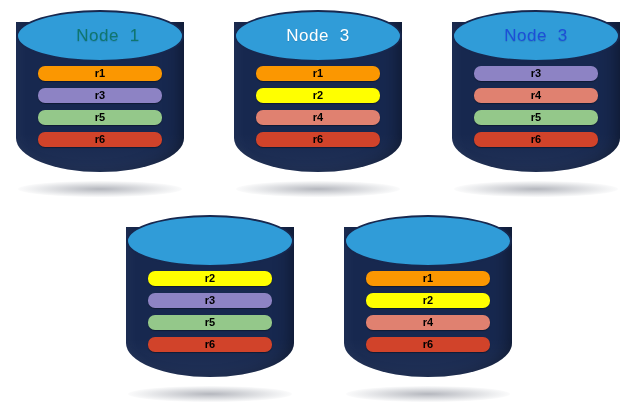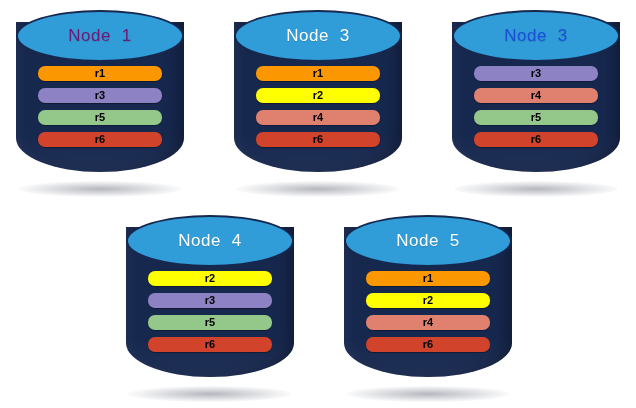--- a/index.html
+++ b/index.html
@@ -110,21 +110,21 @@
   }
 </style>
 </head>
 <body>
 
 <div id="diagram" style="background: rgb(255, 255, 255);">
     <div class="node" style="left: 10px; top: 8px;">
       <div class="node-shadow"></div>
       <div class="cyl-body" style="background: rgb(23, 40, 79);"></div>
       <div class="cyl-top" style="background: rgb(48, 156, 216); border-color: rgb(23, 40, 79);"></div>
-      <div class="node-label" style="color: #701a75;">Node  1</div>
+      <div class="node-label" style="color: #0f766e; margin-left: 8px;">Node  1</div>
       <div class="replicas">
         <div class="replica" style="background: rgb(251, 151, 1);">r1</div>
         <div class="replica" style="background: rgb(141, 131, 196);">r3</div>
         <div class="replica" style="background: rgb(148, 200, 138);">r5</div>
         <div class="replica" style="background: rgb(209, 67, 42);">r6</div>
       </div>
     </div>
     <div class="node" style="left: 228px; top: 8px;">
       <div class="node-shadow"></div>
       <div class="cyl-body" style="background: rgb(23, 40, 79);"></div>
@@ -146,33 +146,31 @@
         <div class="replica" style="background: rgb(141, 131, 196);">r3</div>
         <div class="replica" style="background: rgb(224, 129, 112);">r4</div>
         <div class="replica" style="background: rgb(148, 200, 138);">r5</div>
         <div class="replica" style="background: rgb(209, 67, 42);">r6</div>
       </div>
     </div>
     <div class="node" style="left: 120px; top: 213px;">
       <div class="node-shadow"></div>
       <div class="cyl-body" style="background: rgb(23, 40, 79);"></div>
       <div class="cyl-top" style="background: rgb(48, 156, 216); border-color: rgb(23, 40, 79);"></div>
-      <div class="node-label" style="color: rgb(255, 255, 255);">Node  4</div>
       <div class="replicas">
         <div class="replica" style="background: rgb(255, 255, 0);">r2</div>
         <div class="replica" style="background: rgb(141, 131, 196);">r3</div>
         <div class="replica" style="background: rgb(148, 200, 138);">r5</div>
         <div class="replica" style="background: rgb(209, 67, 42);">r6</div>
       </div>
     </div>
     <div class="node" style="left: 338px; top: 213px;">
       <div class="node-shadow"></div>
       <div class="cyl-body" style="background: rgb(23, 40, 79);"></div>
       <div class="cyl-top" style="background: rgb(48, 156, 216); border-color: rgb(23, 40, 79);"></div>
-      <div class="node-label" style="color: rgb(255, 255, 255);">Node  5</div>
       <div class="replicas">
         <div class="replica" style="background: rgb(251, 151, 1);">r1</div>
         <div class="replica" style="background: rgb(255, 255, 0);">r2</div>
         <div class="replica" style="background: rgb(224, 129, 112);">r4</div>
         <div class="replica" style="background: rgb(209, 67, 42);">r6</div>
       </div>
     </div>
   </div>
 
 </body></html>

